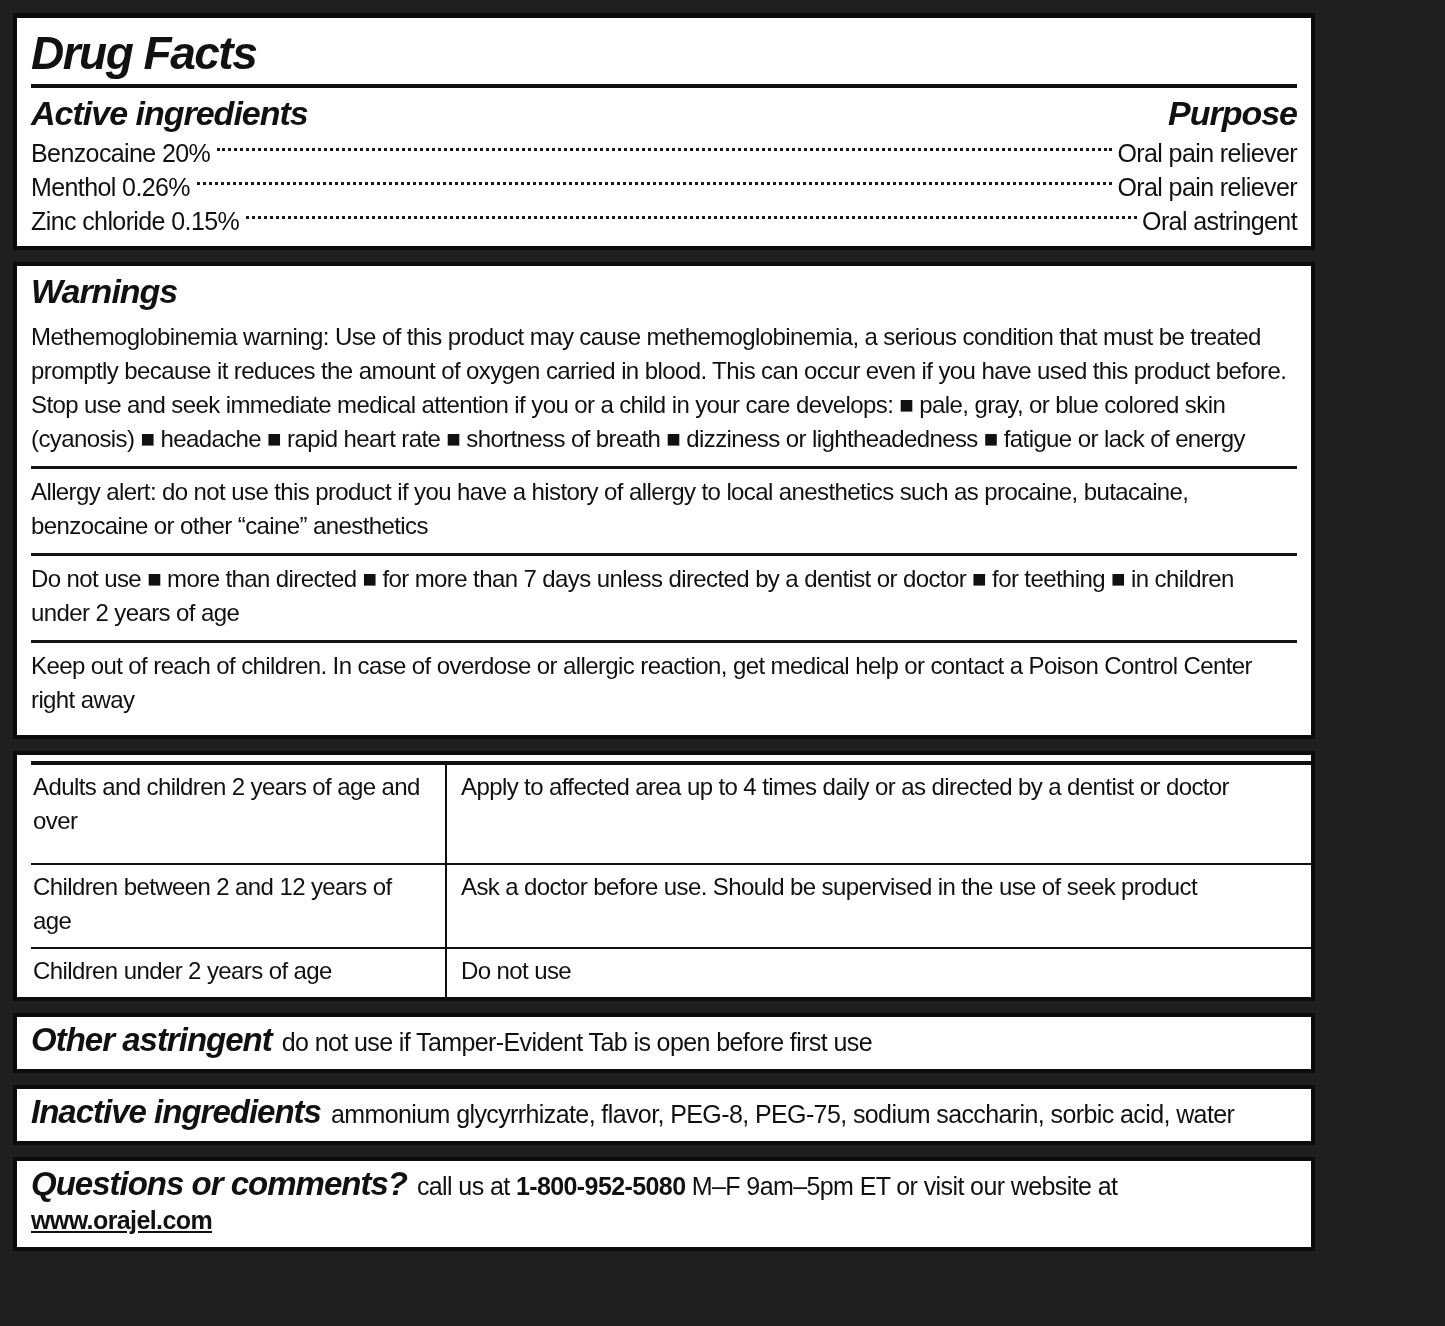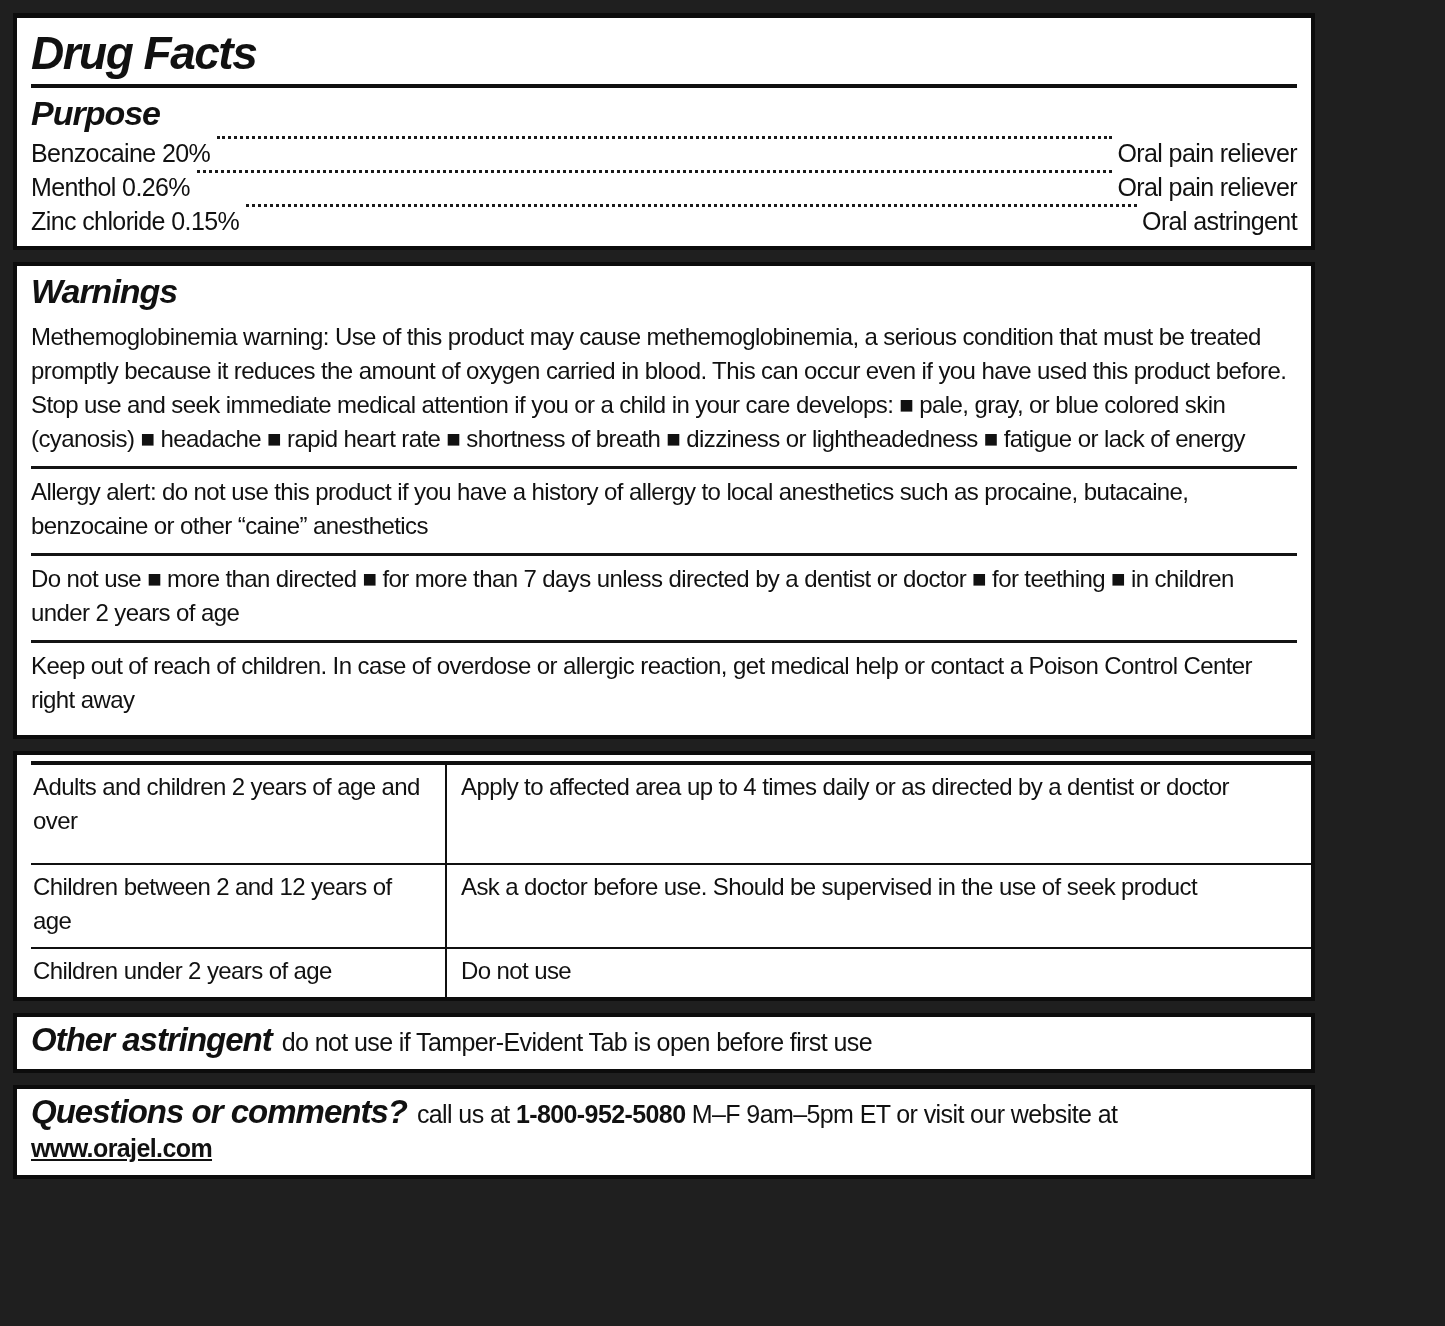--- a/index.html
+++ b/index.html
@@ -36,21 +36,21 @@
   .h2-inline {
     font-size: 33px; font-weight: 700; font-style: italic;
     letter-spacing: -1px; margin-right: 10px;
   }
   .body-txt, .ai-row, .dcell {
     font-size: 24px; line-height: 34px; letter-spacing: -0.6px;
   }
   .rule-thick { border-top: 4px solid #101010; margin: 2px 0 2px 0; }
   
   .ai-head { display: flex; justify-content: space-between; align-items: baseline; }
-  .ai-row { display: flex; align-items: flex-start; font-size: 25px; line-height: 34px; }
+  .ai-row { display: flex; align-items: center; font-size: 25px; line-height: 34px; }
   .ai-name, .ai-purpose { white-space: nowrap; }
   .leader {
     flex: 1 1 auto;
     border-bottom: 3px dotted #1a1a1a;
     margin: 0 5px 7px 7px;
     min-width: 30px;
   }
   
   .inline-panel { padding-top: 4px; padding-bottom: 10px; }
   .inline-panel .body-txt { font-size: 25px; }
@@ -76,20 +76,21 @@
 </style>
 </head>
 <body>
 
 <div class="wrap">
 
   <div class="panel panel-first">
     <div class="h1">Drug Facts</div>
     <div class="rule-thick"></div>
     <div class="ai-head">
+      <span class="h2">Active ingredients</span>
       <span class="h2">Purpose</span>
     </div>
     <div class="ai-row">
       <span class="ai-name">Benzocaine 20%</span>
       <span class="leader"></span>
       <span class="ai-purpose">Oral pain reliever</span>
     </div>
     <div class="ai-row">
       <span class="ai-name">Menthol 0.26%</span>
       <span class="leader"></span>
@@ -133,18 +134,21 @@
         <div class="dcell dcell-left">Children under 2 years of age</div>
         <div class="dcell dcell-right">Do not use</div>
       </div>
     </div>
   </div>
 
   <div class="panel inline-panel">
     <span class="h2-inline">Other astringent</span><span class="body-txt">do not use if Tamper-Evident Tab is open before first use</span>
   </div>
 
+  <div class="panel inline-panel">
+    <span class="h2-inline">Inactive ingredients</span><span class="body-txt">ammonium glycyrrhizate, flavor, PEG-8, PEG-75, sodium saccharin, sorbic acid, water</span>
+  </div>
 
   <div class="panel inline-panel">
     <span class="h2-inline">Questions or comments?</span><span class="body-txt">call us at </span><span class="body-txt b">1-800-952-5080</span><span class="body-txt"> M–F 9am–5pm ET or visit our website at </span><span class="body-txt b u">www.orajel.com</span>
   </div>
 
 </div>
 
 </body></html>

